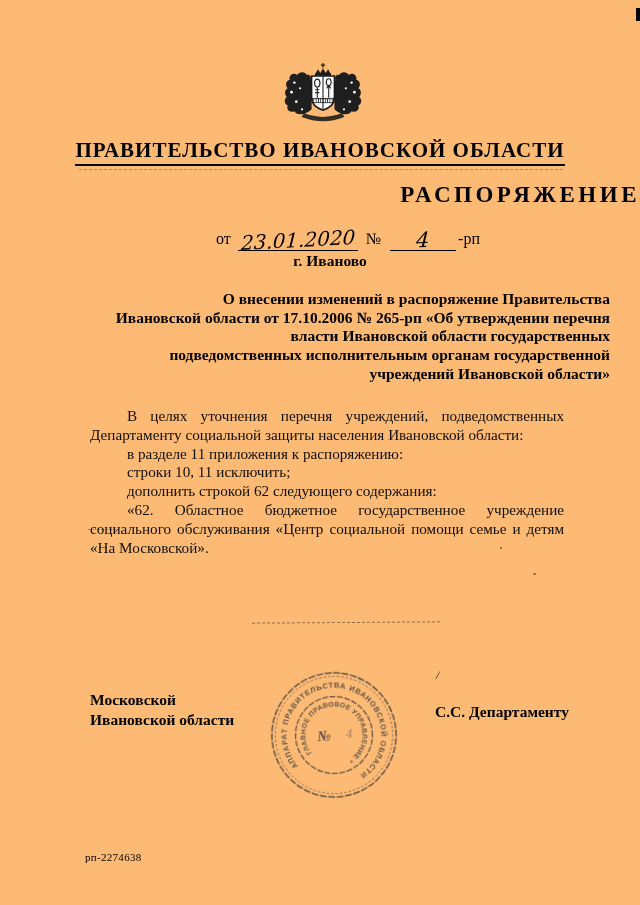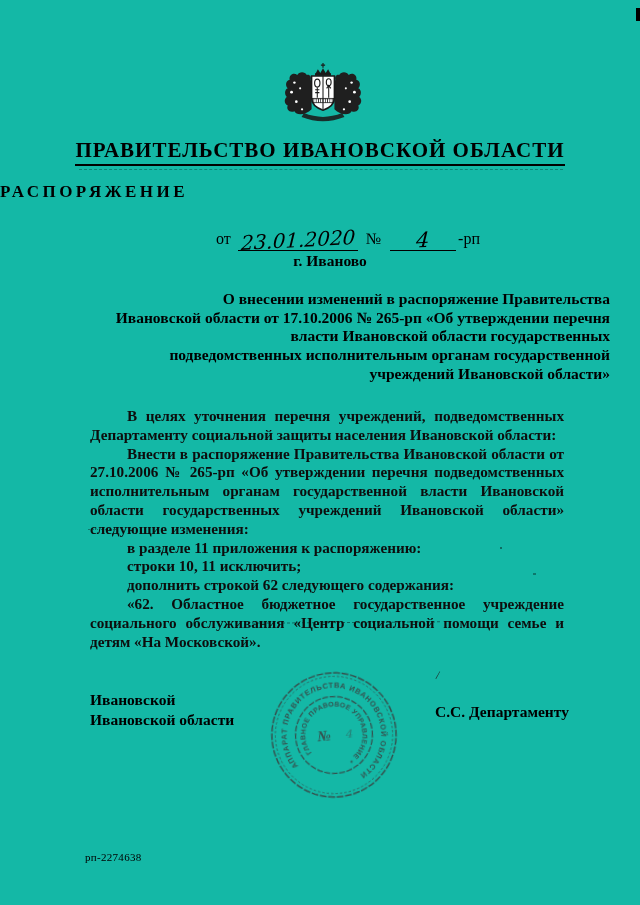--- a/index.html
+++ b/index.html
@@ -1,20 +1,20 @@
 <!DOCTYPE html>
 <html><head>
 <meta charset="utf-8">
 <style>
   html,body{margin:0;padding:0;background:#e8e8e8;}
   .page{
     position:relative;
     width:640px;height:905px;
     margin:0 auto;
-    background:#14b8a6;
+    background:#fdba74;
     font-family:"Liberation Serif","DejaVu Serif",serif;
     color:#111;
     overflow:hidden;
   }
   
   .corner-mark{position:absolute;right:0;top:8px;width:4px;height:13px;background:#000;}
   .artifact-dash-long{position:absolute;left:252px;top:622px;width:188px;border-top:1.6px dashed rgba(0,0,0,.42);transform:rotate(-.4deg);}
   .artifact-dash-small{position:absolute;left:88px;top:529px;width:28px;border-top:1.4px dotted rgba(0,0,0,.35);}
   .artifact-dot-1{position:absolute;left:500px;top:547px;width:2px;height:2px;background:rgba(0,0,0,.4);}
   .artifact-dot-2{position:absolute;left:533px;top:573px;width:3px;height:1.5px;background:rgba(0,0,0,.35);}
@@ -25,21 +25,21 @@
     position:absolute;left:0;right:0;top:138px;
     text-align:center;font-weight:bold;font-size:21px;letter-spacing:1px;color:#000;
   }
   .org-name .u{border-bottom:2.2px solid #000;padding-bottom:1px;position:relative;display:inline-block;}
   .org-name .u::after{
     content:"";position:absolute;left:4px;right:2px;bottom:-6px;
     border-bottom:1.6px dashed rgba(0,0,0,.28);
   }
   .doc-type{
     position:absolute;left:0;right:0;top:182px;
-    text-align:left;font-weight:bold;font-size:17px;letter-spacing:3.5px;color:#000;
+    text-align:right;font-weight:bold;font-size:23px;letter-spacing:3.5px;color:#000;
   }
   
   .meta-line{
     position:absolute;left:216px;top:229px;
     font-size:16px;white-space:nowrap;
     display:flex;align-items:center;color:#000;
   }
   .meta-line .w{padding-bottom:2px;}
   .slot{display:inline-block;border-bottom:1.6px solid #000;position:relative;text-align:center;}
   .slot-date{width:120px;margin:0 8px 0 7px;}
@@ -59,21 +59,21 @@
   
   .doc-title{
     position:absolute;left:45px;right:30px;top:290px;
     text-align:right;font-weight:bold;font-size:15.5px;line-height:18.7px;color:#000;
   }
   
   .body-text{
     position:absolute;left:90px;top:407px;width:474px;
     font-size:15.2px;line-height:18.8px;text-align:justify;color:#0d0d0d;
   }
-  .body-text p{margin:0;text-indent:37px;font-weight:bold;}
+  .body-text p{margin:0;text-indent:37px;}
   
   .sig-left{
     position:absolute;left:90px;top:690px;
     font-weight:bold;font-size:15.5px;line-height:20px;color:#000;
   }
   .sig-right{
     position:absolute;left:435px;top:703px;
     font-weight:bold;font-size:15.5px;color:#000;white-space:nowrap;
   }
   .slash-mark{
@@ -169,29 +169,28 @@
   <div class="doc-title">
     <div>О внесении изменений в распоряжение Правительства</div>
     <div>Ивановской области от 17.10.2006 № 265-рп «Об утверждении перечня</div>
     <div>власти Ивановской области государственных</div>
     <div>подведомственных исполнительным органам государственной</div>
     <div>учреждений Ивановской области»</div>
   </div>
 
   <div class="body-text">
     <p>В целях уточнения перечня учреждений, подведомственных Департаменту социальной защиты населения Ивановской области:</p>
-    <p>Внести в распоряжение Правительства Ивановской области от 27.10.2006 № 265-рп «Об утверждении перечня подведомственных исполнительным органам государственной власти Ивановской области государственных учреждений Ивановской области» следующие изменения:</p>
     <p>в разделе 11 приложения к распоряжению:</p>
     <p>строки 10, 11 исключить;</p>
     <p>дополнить строкой 62 следующего содержания:</p>
     <p>«62. Областное бюджетное государственное учреждение социального обслуживания «Центр социальной помощи семье и детям «На Московской».</p>
   </div>
 
   <div class="sig-left">
-    <div>Ивановской</div>
+    <div>Московской</div>
     <div>Ивановской области</div>
   </div>
   <div class="slash-mark">/</div>
   <div class="sig-right">С.С. Департаменту</div>
 
   <svg class="stamp" viewBox="-70 -70 140 140" aria-hidden="true">
     <defs>
       <path id="ringOuter" d="M 0,-48 A 48,48 0 1 1 -0.05,-48 A 48,48 0 1 1 -0.1,-48"></path>
       <path id="ringInner" d="M 0,-29 A 29,29 0 1 1 -0.05,-29 A 29,29 0 1 1 -0.1,-29"></path>
     </defs>

